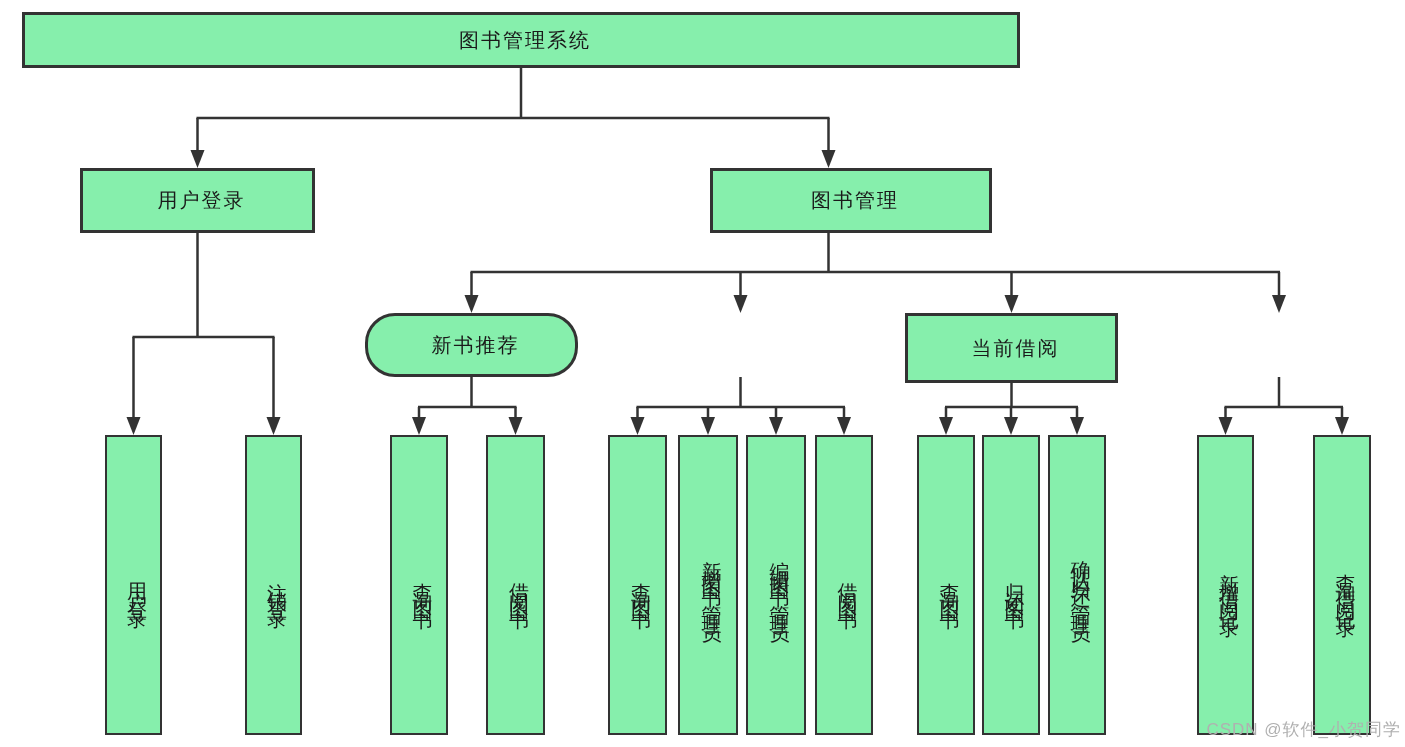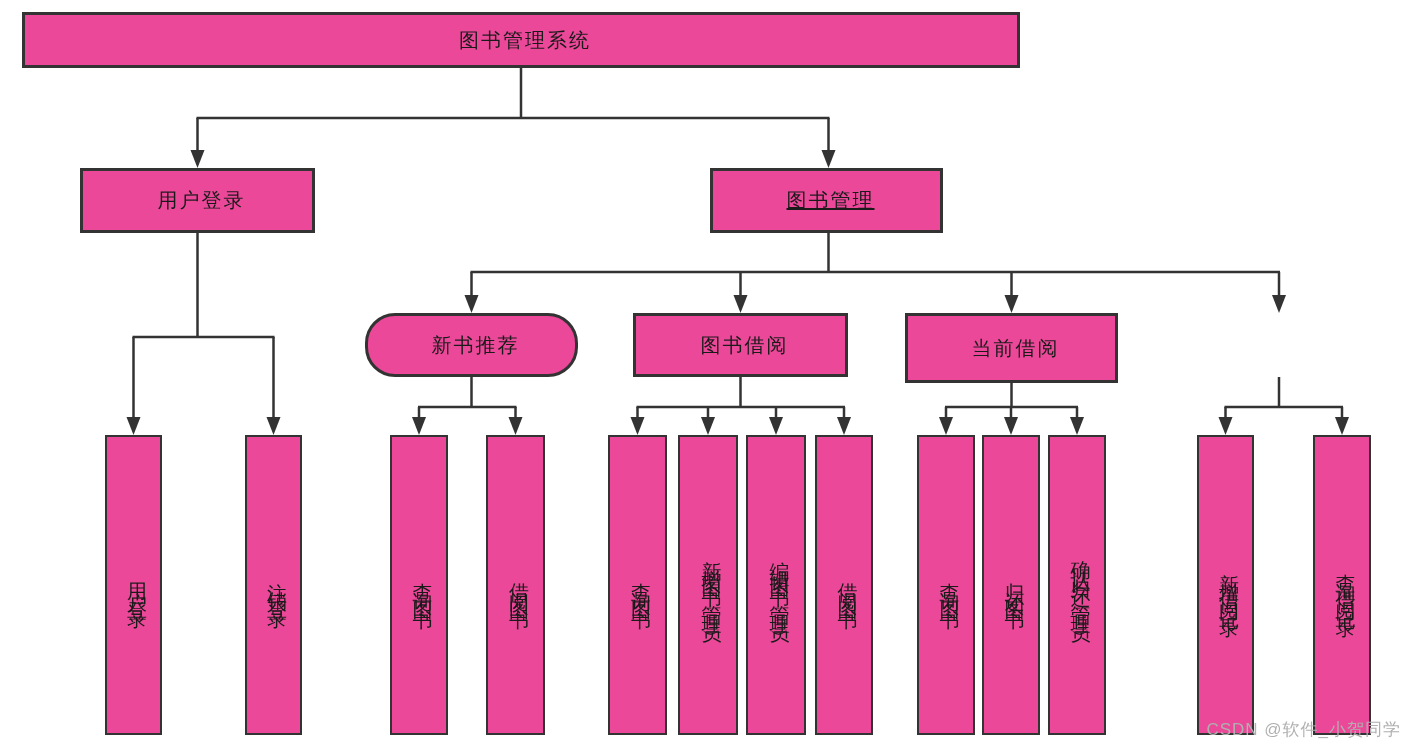--- a/index.html
+++ b/index.html
@@ -18,21 +18,21 @@
   #wires {
     position: absolute;
     left: 0;
     top: 0;
     width: 1405px;
     height: 747px;
   }
   .node {
     position: absolute;
     box-sizing: border-box;
-    background: #ec4899;
+    background: #86efac;
     border: 3px solid #333333;
     display: flex;
     align-items: center;
     justify-content: center;
     color: #1a1a1a;
     font-size: 20px;
     letter-spacing: 2px;
     padding-left: 8px;
   }
   .leaf {
@@ -121,24 +121,23 @@
       <line x1="1225.5" y1="407" x2="1225.5" y2="417"></line>
       <polygon points="1218.5,417 1232.5,417 1225.5,435" stroke="none"></polygon>
       <line x1="1342" y1="407" x2="1342" y2="417"></line>
       <polygon points="1335,417 1349,417 1342,435" stroke="none"></polygon>
     </g>
   </svg>
 
   <div class="node" style="left:22px; top:12px; width:998px; height:56px;">图书管理系统</div>
 
   <div class="node" style="left:80px; top:168px; width:235px; height:65px;">用户登录</div>
-  <div class="node" style="left:710px; top:168px; width:233px; height:65px;text-decoration:underline;">图书管理</div>
+  <div class="node" style="left:710px; top:168px; width:282px; height:65px;">图书管理</div>
 
   <div class="node" style="left:365px; top:313px; width:213px; height:64px;border-radius:30px;">新书推荐</div>
-  <div class="node" style="left:633px; top:313px; width:215px; height:64px;">图书借阅</div>
   <div class="node" style="left:905px; top:313px; width:213px; height:70px;">当前借阅</div>
 
   <div class="node leaf" style="left:105px; top:435px; width:57px; height:300px;">
     <span class="vtext">用户登录</span>
   </div>
   <div class="node leaf" style="left:245px; top:435px; width:57px; height:300px;">
     <span class="vtext">注销登录</span>
   </div>
 
   <div class="node leaf" style="left:390px; top:435px; width:58px; height:300px;">

